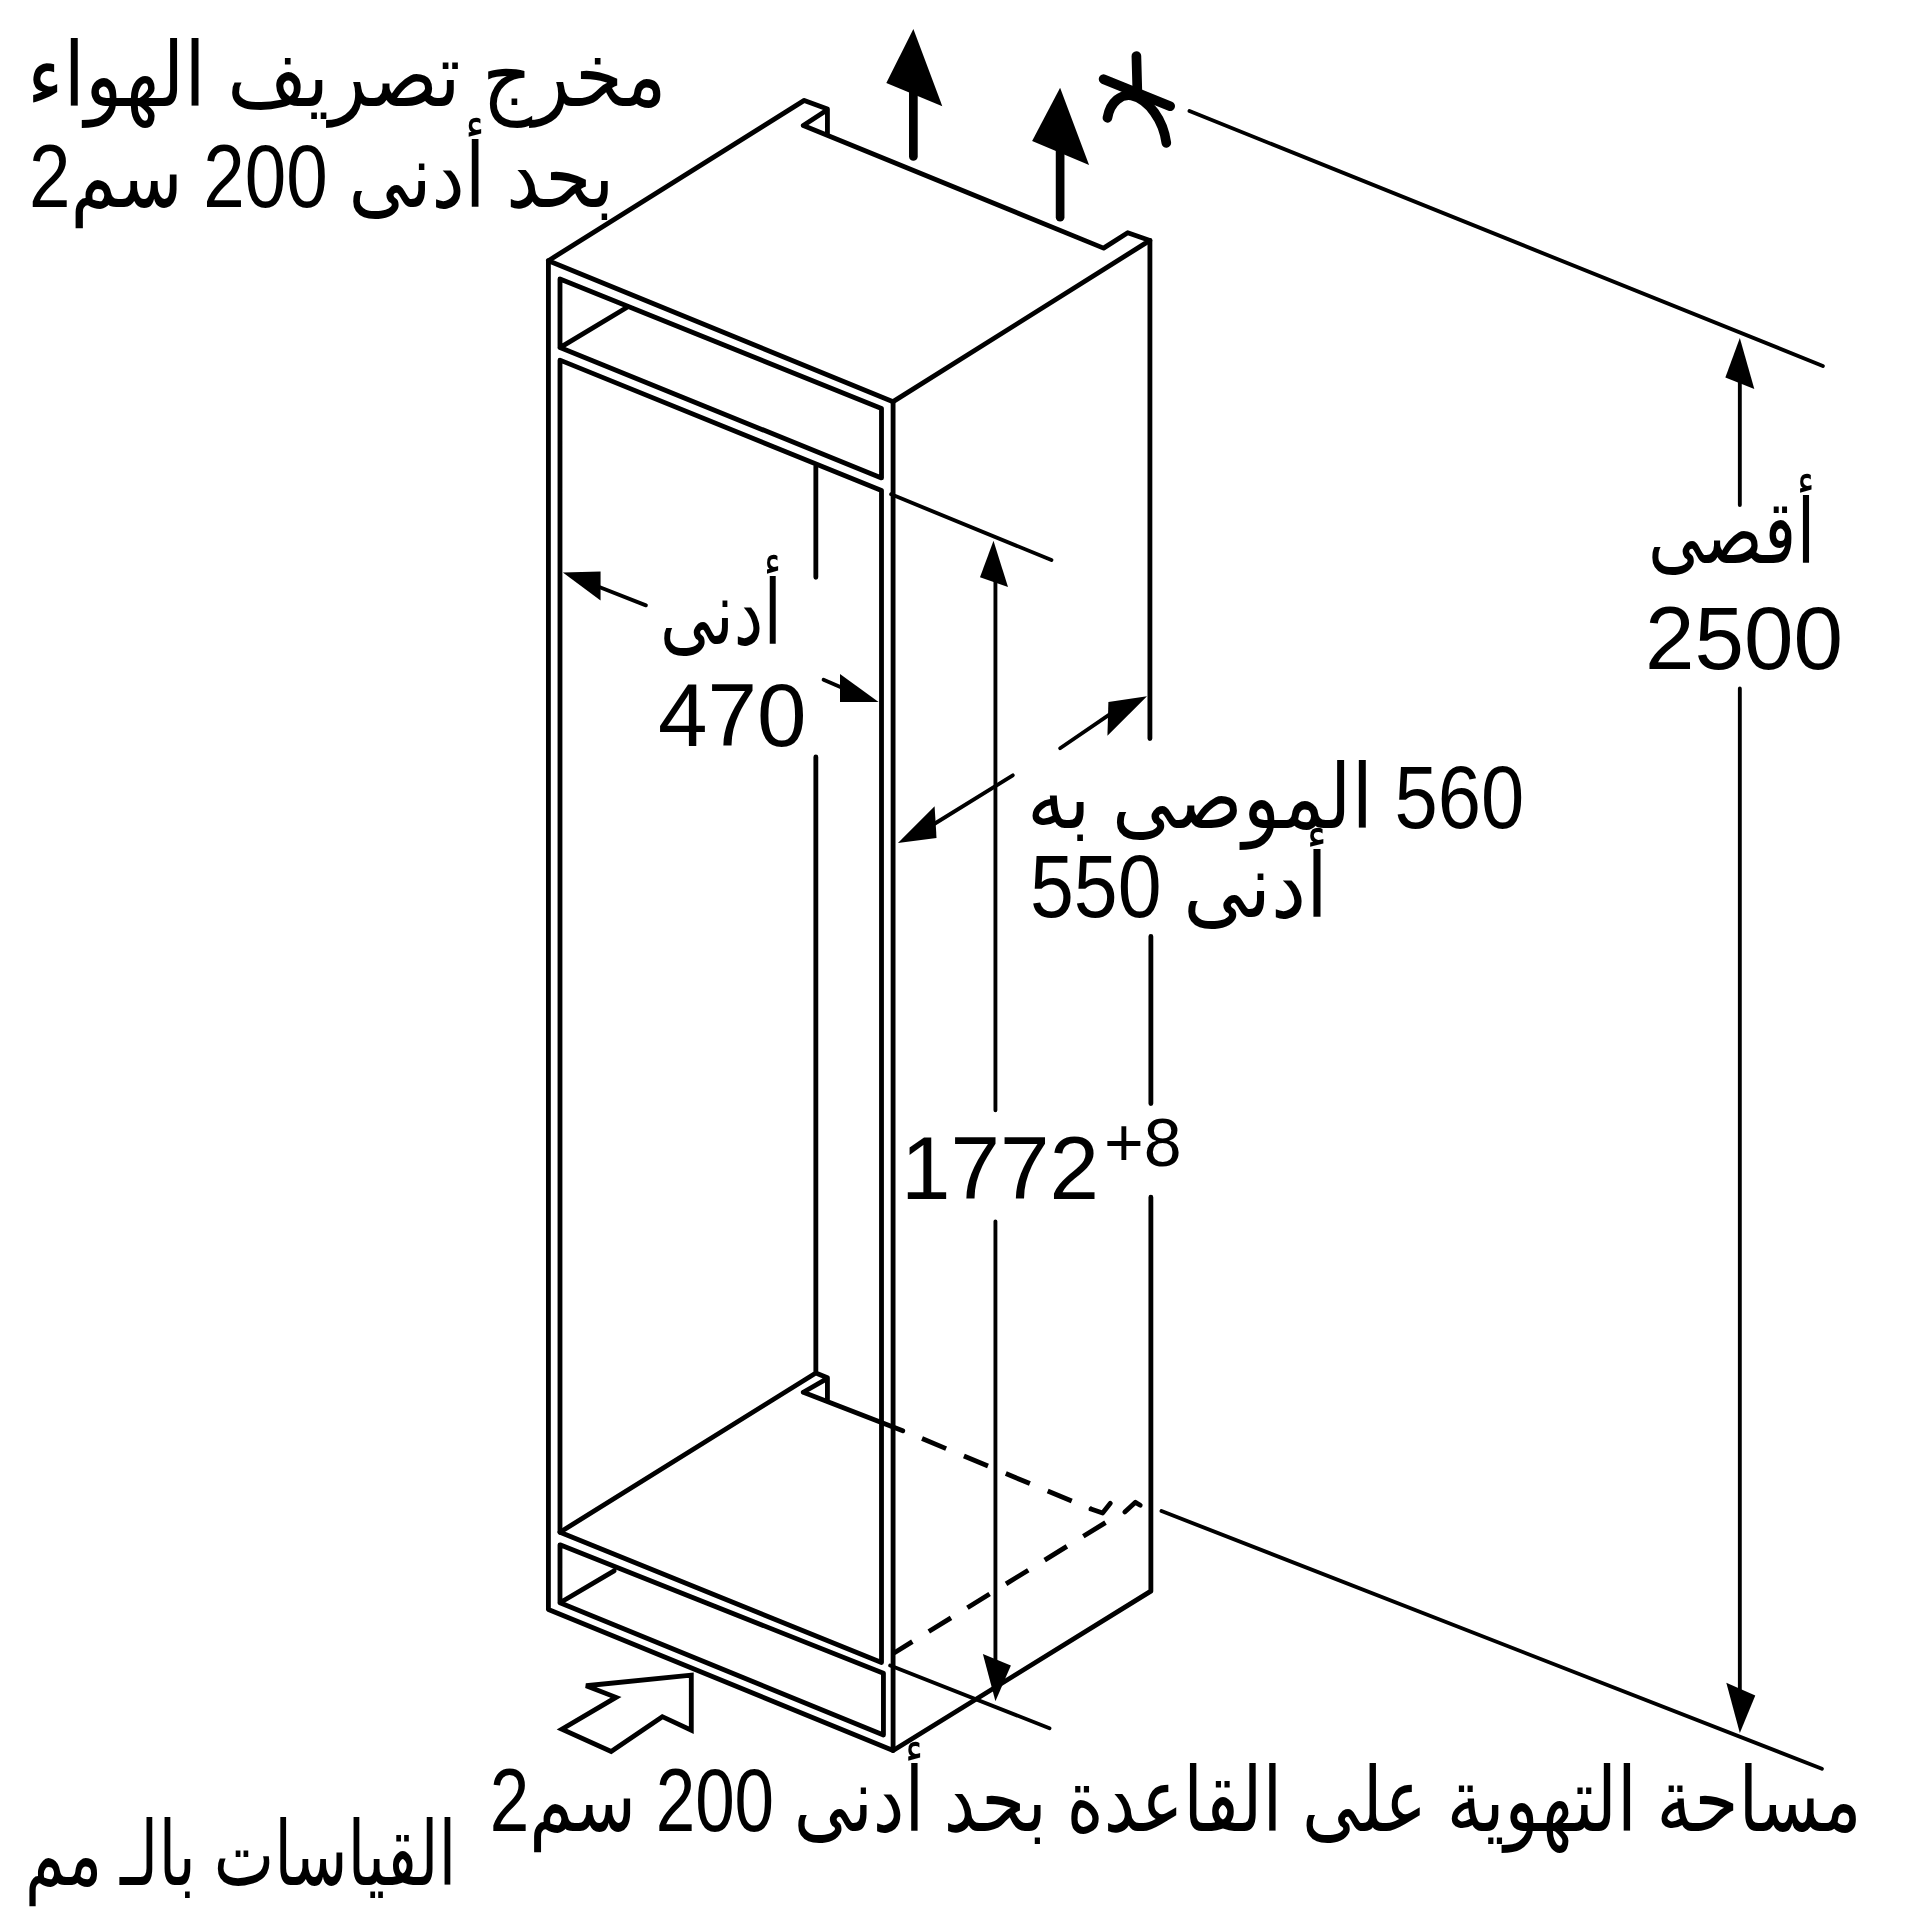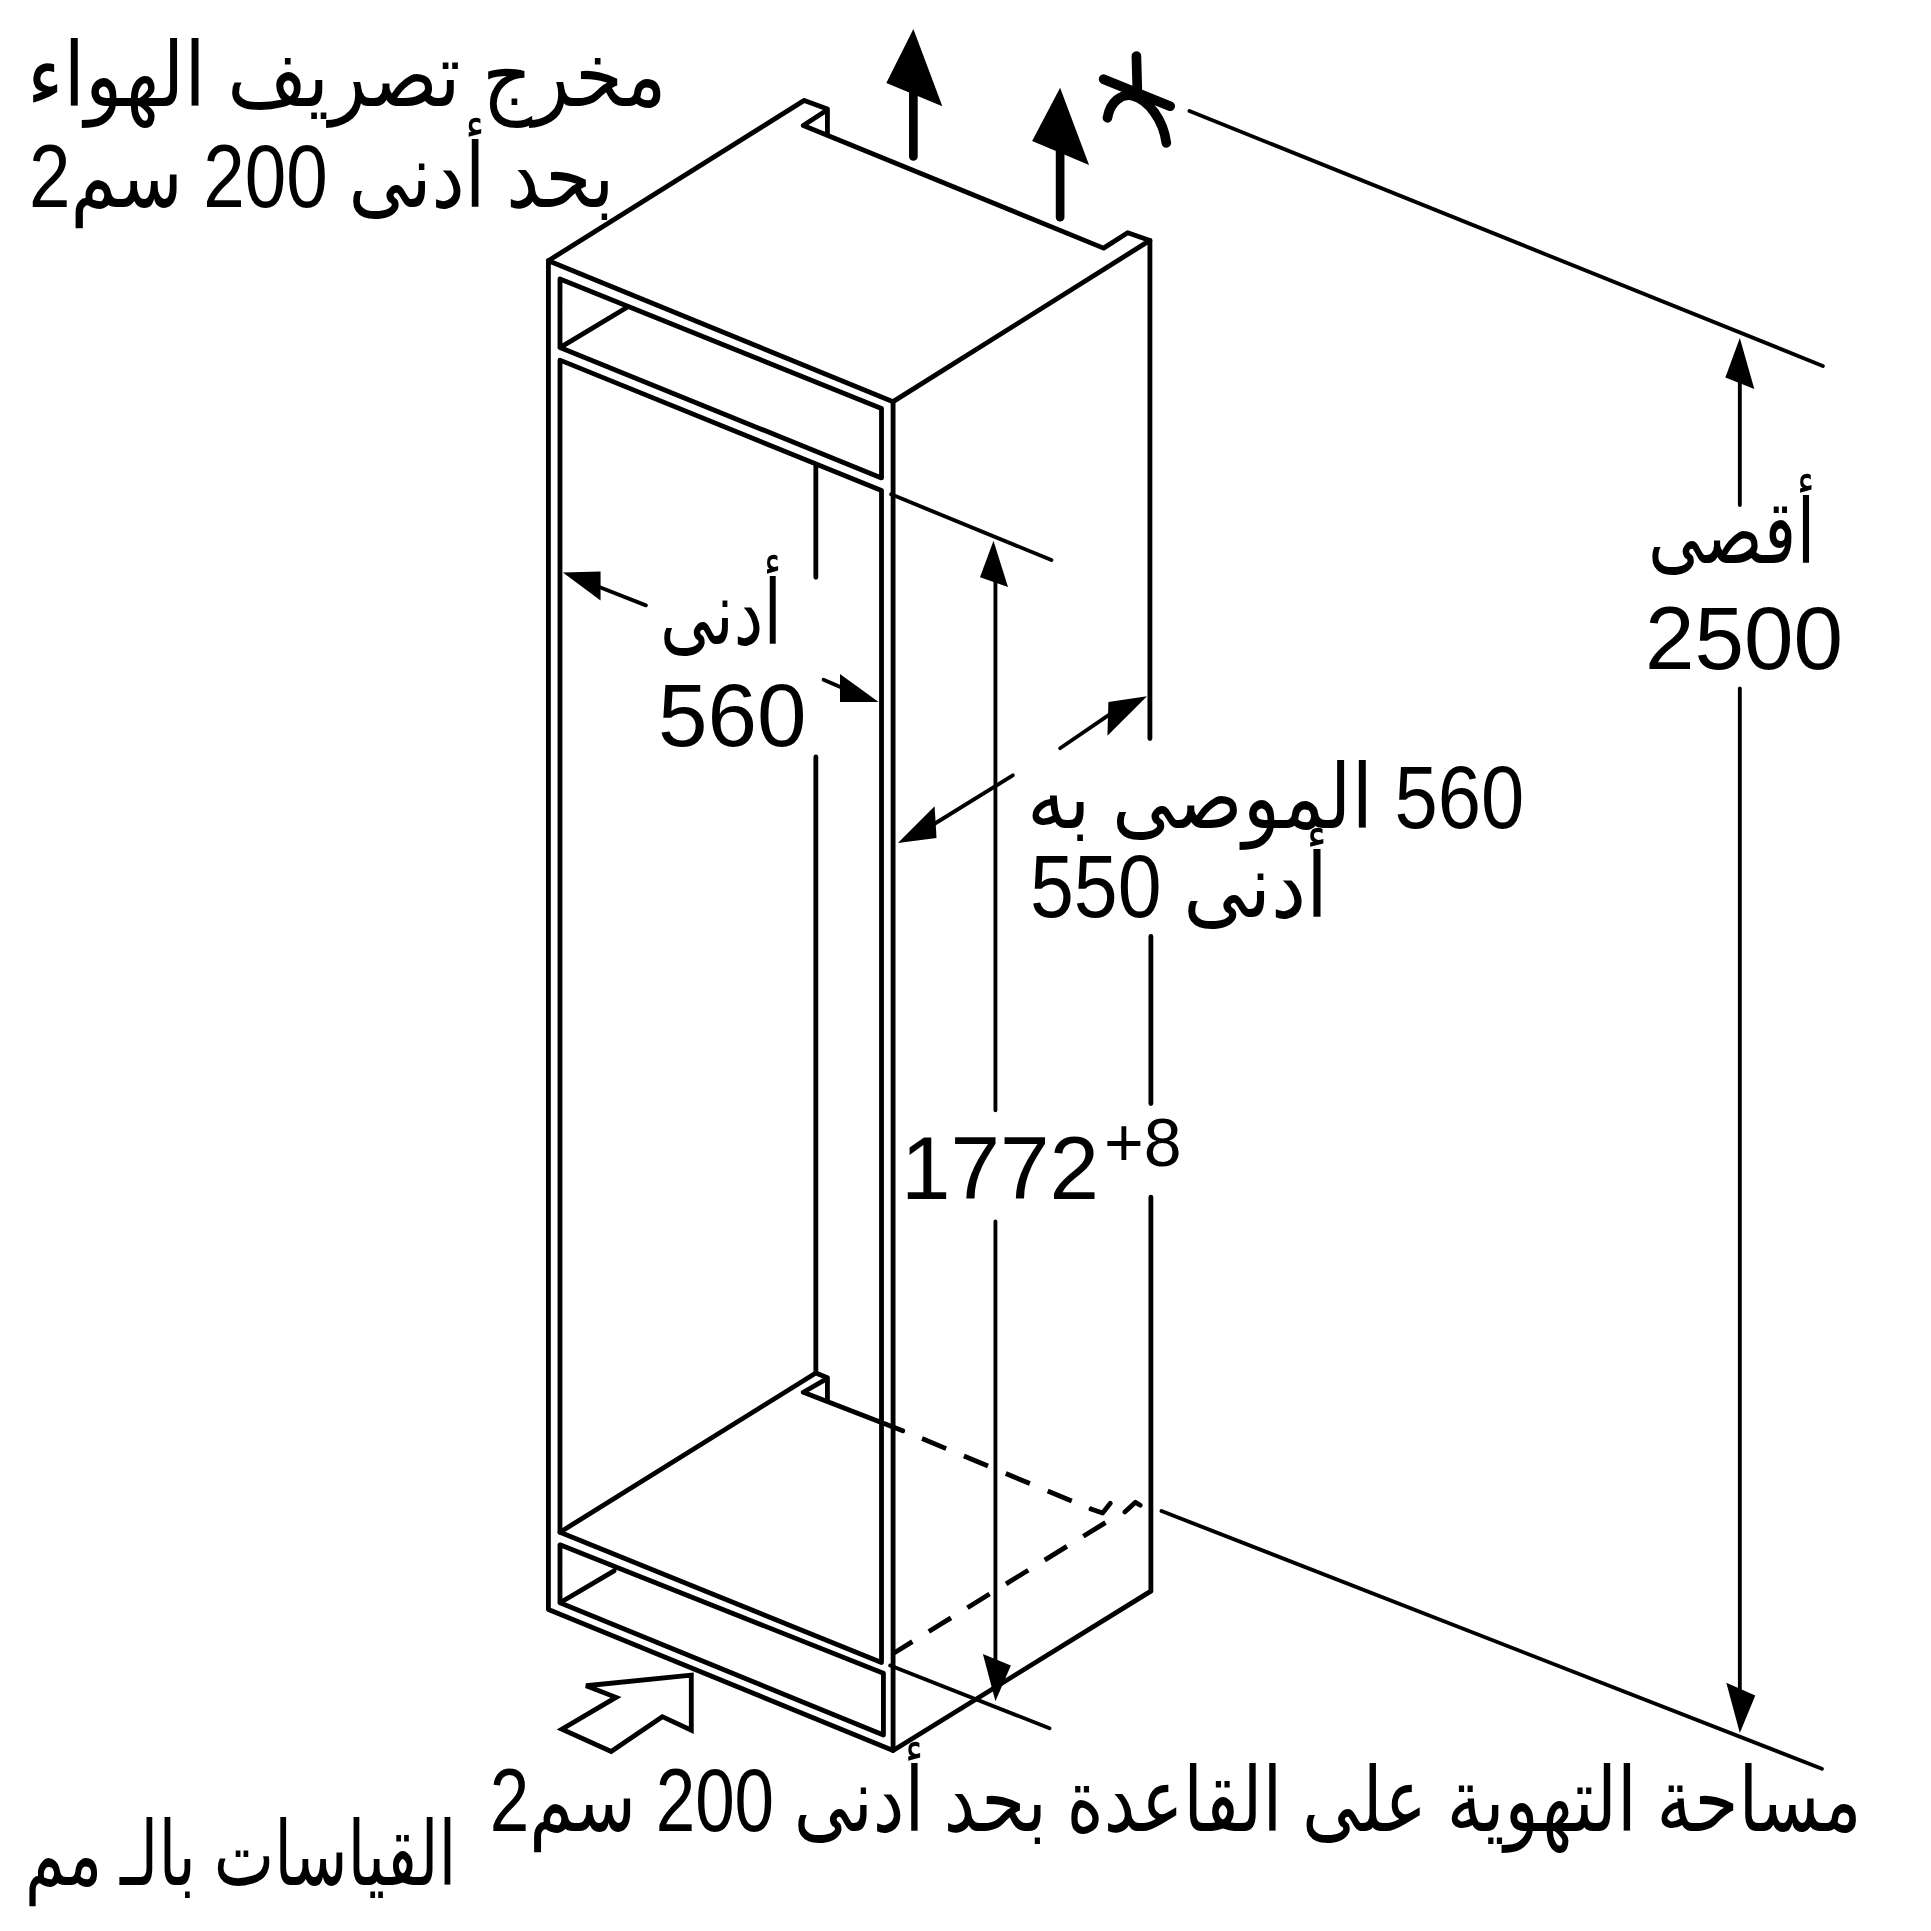--- a/index.html
+++ b/index.html
@@ -95,21 +95,21 @@
     <path class="sym" d="M1147,122 C1150,105 1162,97 1172,99 C1190,103 1205,125 1208,148"></path>
   </g>
 
   <polygon class="hollow" points="607,1746 716,1735 716,1792 686,1778 633,1814 582,1791 638,1758"></polygon>
 </svg>
 
 <div class="lbl rtl o-left" style="left: 27px; top: 31px; transform: scaleX(0.87056);">مخرج تصريف الهواء</div>
 <div class="lbl rtl o-left" style="left: 29px; top: 132px; transform: scaleX(0.838204);">بحد أدنى 200 سم2</div>
 
 <div class="lbl rtl o-left" style="left: 660px; top: 569px; transform: scaleX(0.746321);">أدنى</div>
-<div class="lbl" style="left:658px; top:671px;">560</div>
+<div class="lbl" style="left:658px; top:671px;">470</div>
 
 <div class="lbl rtl o-left" style="left: 1027px; top: 753px; transform: scaleX(0.873152);">560 الموصى به</div>
 <div class="lbl rtl o-left" style="left: 1030px; top: 842px; transform: scaleX(0.885336);">أدنى 550</div>
 
 <div class="lbl" style="left:901px; top:1124px;">1772</div>
 <div class="lbl sup" style="left:1104px; top:1108px;">+8</div>
 
 <div class="lbl rtl o-left" style="left: 1648px; top: 488px; transform: scaleX(0.765434);">أقصى</div>
 <div class="lbl" style="left:1645px; top:594px;">2500</div>
 

